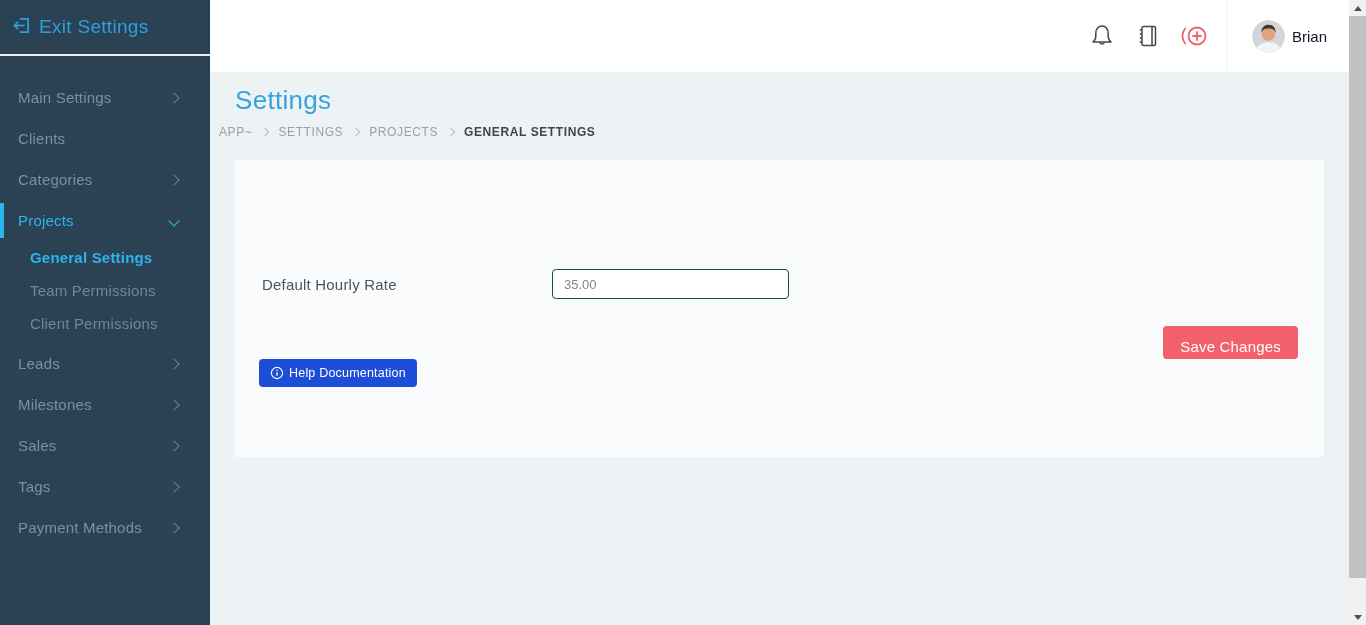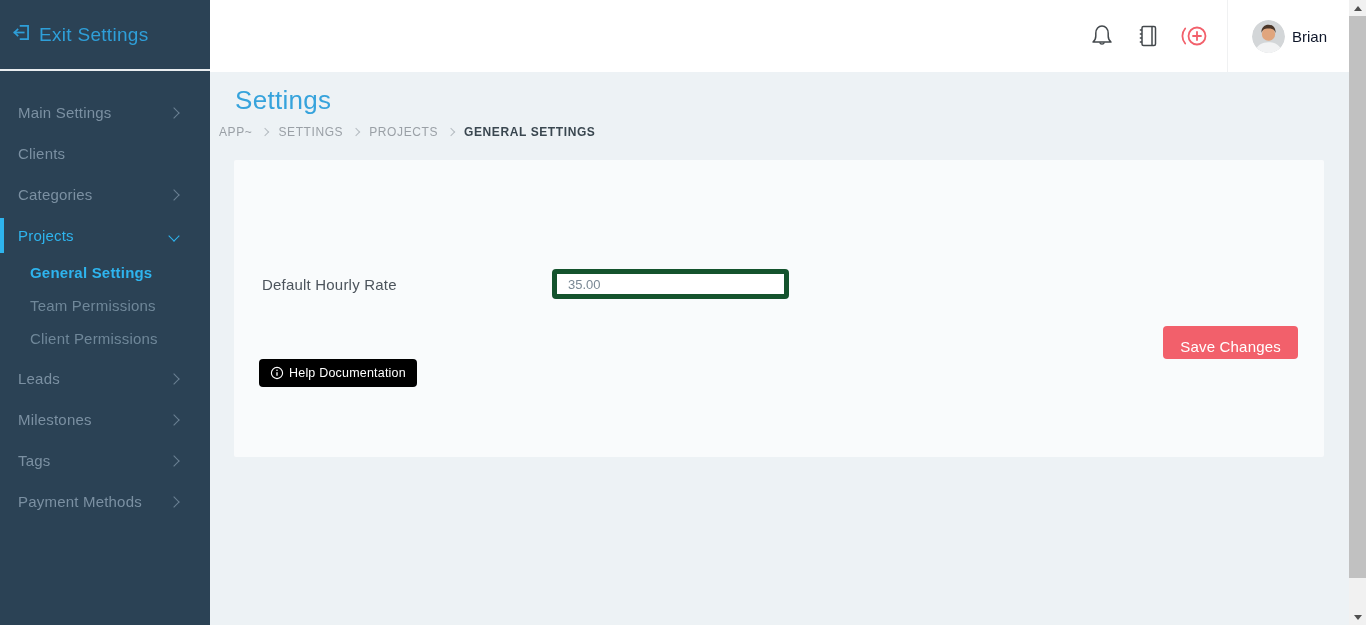--- a/index.html
+++ b/index.html
@@ -1,20 +1,20 @@
 <!DOCTYPE html>
 <html><head>
 <meta charset="utf-8">
 <style>
   * { margin:0; padding:0; box-sizing:border-box; }
   html,body { width:1366px; height:625px; overflow:hidden; font-family:"Liberation Sans", sans-serif; background:#edf2f5; }
 
   
   .sidebar { position:absolute; left:0; top:0; width:210px; height:625px; background:#2b4255; z-index:5; }
-  .sidebar-header { height:71px; display:flex; align-items:center; padding-left:11px; border-bottom:2px solid #e9edf0; }
+  .sidebar-header { height:56px; display:flex; align-items:center; padding-left:11px; border-bottom:2px solid #e9edf0; }
   .exit-label { color:#2e9fd9; font-size:19px; margin-left:7px; letter-spacing:.3px; }
   .nav { padding-top:21px; }
   .nav-item { position:relative; height:41px; display:flex; align-items:center; padding-left:18px; color:#7b90a2; font-size:15px; cursor:pointer; letter-spacing:.2px; }
   .nav-item .chev { position:absolute; right:32px; }
   .nav-item.active { color:#2eb4ee; }
   .nav-item.active::before { content:""; position:absolute; left:0; top:3px; bottom:3px; width:4px; background:#2eb4ee; }
   .subnav .nav-item { height:33px; padding-left:30px; font-size:15px; color:#6f8799; }
   .subnav .nav-item.active { color:#2eb4ee; font-weight:bold; }
   .subnav .nav-item.active::before { display:none; }
   .subnav { margin-bottom:3px; }
@@ -34,23 +34,23 @@
   
   .main { position:absolute; left:210px; top:72px; width:1139px; height:553px; background:#edf2f5; }
   .page-title { color:#36a3dc; font-size:26px; font-weight:normal; margin:13px 0 0 25px; letter-spacing:.3px; }
   .breadcrumb { display:flex; align-items:center; margin:9px 0 0 9px; font-size:12px; letter-spacing:.6px; color:#9aa0a6; }
   .crumb { text-transform:uppercase; }
   .crumb.current { color:#3a4750; font-weight:bold; }
   .crumb-sep { display:inline-block; width:6px; height:6px; border-right:1.5px solid #b6bcc2; border-bottom:1.5px solid #b6bcc2; transform:rotate(-45deg); margin:0 10px; }
 
   .card { position:absolute; left:24px; top:88px; width:1090px; height:297px; background:#f9fbfc; border-radius:2px; }
   .field-label { position:absolute; left:28px; top:116px; color:#4c545c; font-size:15px; letter-spacing:.2px; }
-  .rate-input { position:absolute; left:318px; top:109px; width:237px; height:30px; border:5px solid #14532d; border-radius:4px; background:#ffffff; padding:0 11px; font-size:13px; color:#7a8894; font-family:"Liberation Sans", sans-serif; outline:none; }
+  .rate-input { position:absolute; left:318px; top:109px; width:237px; height:30px; border:1px solid #14532d; border-radius:4px; background:#ffffff; padding:0 11px; font-size:13px; color:#7a8894; font-family:"Liberation Sans", sans-serif; outline:none; }
   .save-btn { position:absolute; right:26px; top:166px; height:33px; padding:12px 17px; background:#f2606b; border:none; border-radius:4px; color:#ffffff; font-size:15px; font-family:"Liberation Sans", sans-serif; cursor:pointer; letter-spacing:.2px; }
-  .help-btn { position:absolute; left:25px; top:199px; height:28px; display:flex; align-items:center; padding:0 11px; background:#000000; border:none; border-radius:4px; color:#ffffff; font-size:12.5px; font-family:"Liberation Sans", sans-serif; cursor:pointer; }
+  .help-btn { position:absolute; left:25px; top:199px; height:28px; display:flex; align-items:center; padding:0 11px; background:#1d4ed8; border:none; border-radius:4px; color:#ffffff; font-size:12.5px; font-family:"Liberation Sans", sans-serif; cursor:pointer; }
   .help-btn span.txt { margin-left:5px; letter-spacing:.2px; }
 
   
   .scrollbar { position:absolute; right:0; top:0; width:17px; height:625px; background:#f1f1f1; z-index:10; }
   .sb-btn { position:absolute; left:0; width:17px; height:16px; display:flex; align-items:center; justify-content:center; cursor:pointer; }
   .sb-btn.up { top:0; } .sb-btn.down { bottom:0; }
   .tri-up { width:0; height:0; border-left:4px solid transparent; border-right:4px solid transparent; border-bottom:5px solid #505050; }
   .tri-down { width:0; height:0; border-left:4px solid transparent; border-right:4px solid transparent; border-top:5px solid #505050; }
   .sb-thumb { position:absolute; left:0; top:16px; width:17px; height:562px; background:#c1c1c1; cursor:pointer; }
 </style>
@@ -97,20 +97,24 @@
         <span>Client Permissions</span>
       </div>
     </div>
 
     <div class="nav-item">
       <span>Leads</span>
       <span class="chev right"></span>
     </div>
     <div class="nav-item">
       <span>Milestones</span>
+      <span class="chev right"></span>
+    </div>
+    <div class="nav-item">
+      <span>Sales</span>
       <span class="chev right"></span>
     </div>
     <div class="nav-item">
       <span>Tags</span>
       <span class="chev right"></span>
     </div>
     <div class="nav-item">
       <span>Payment Methods</span>
       <span class="chev right"></span>
     </div>

